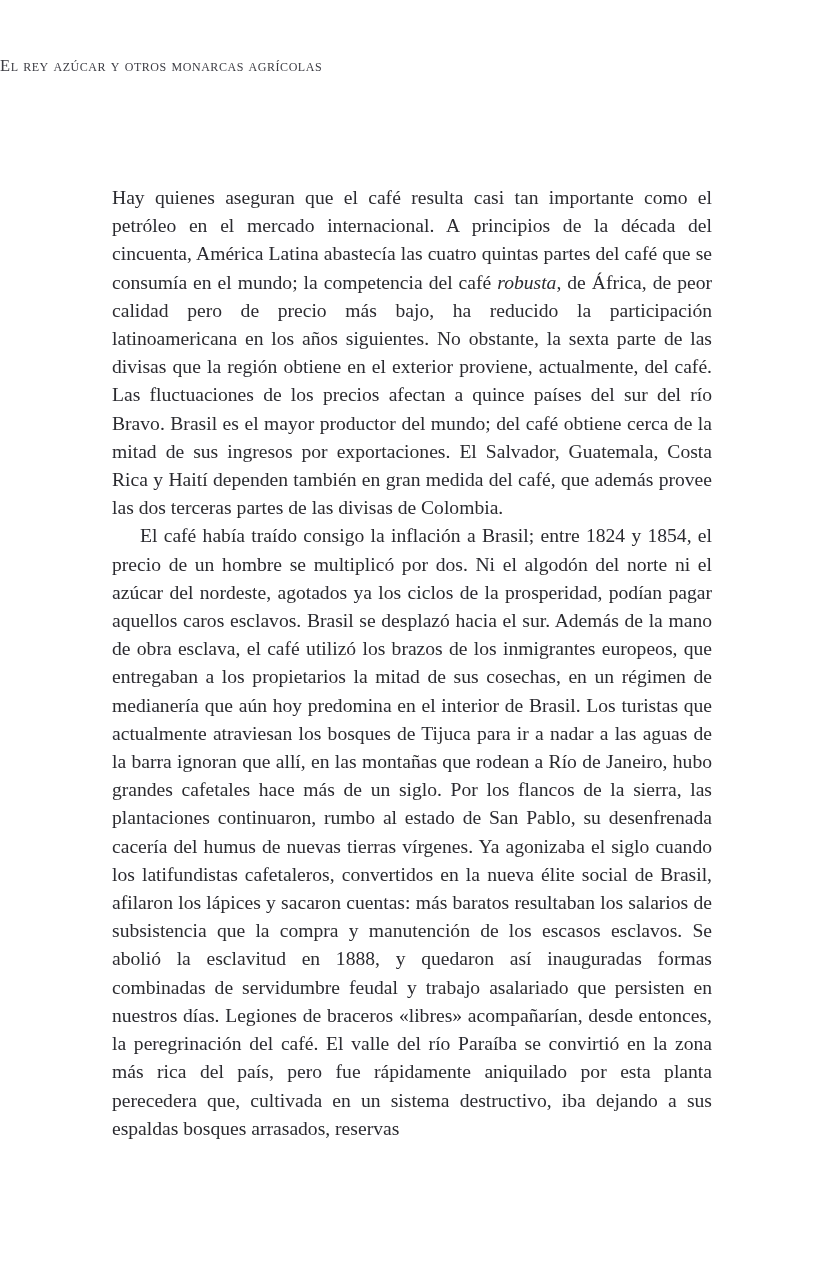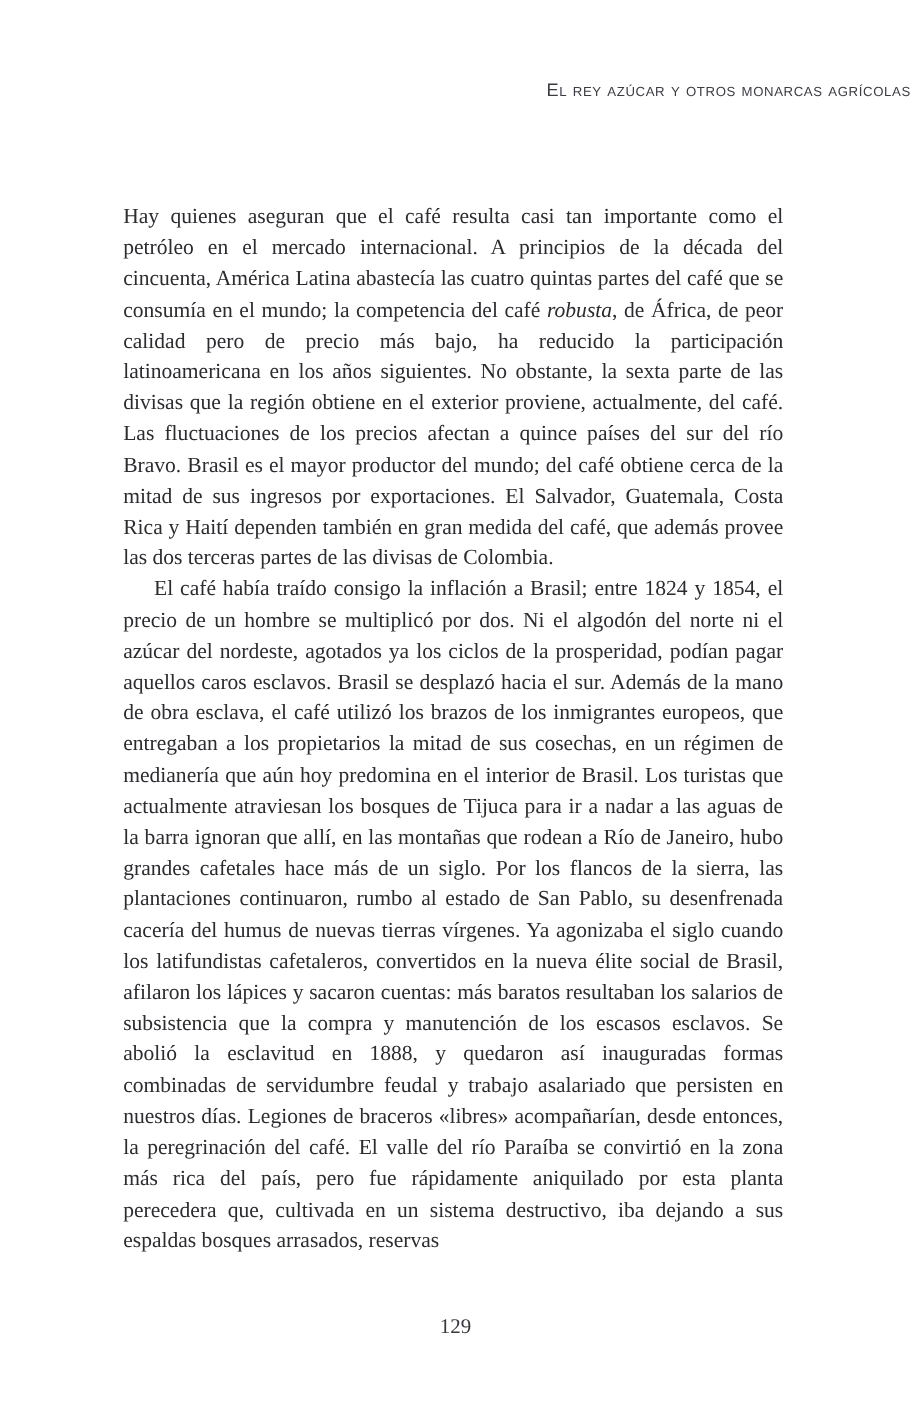--- a/index.html
+++ b/index.html
@@ -19,23 +19,23 @@
     font-family: "Liberation Serif", "DejaVu Serif", serif;
     color: #2b2b30;
     -webkit-font-smoothing: antialiased;
   }
 
   
   .running-head {
     position: absolute;
     left: 0;
     right: 0;
-    top: 73px;
-    text-align: right;
-    font-family: Liberation Sans, sans-serif;
+    top: 56px;
+    text-align: left;
+    font-family: Liberation Serif, serif;
     font-variant: small-caps;
     font-size: 16.5px;
     letter-spacing: 0.55px;
     color: #3b3b42;
     line-height: 1.2;
     white-space: nowrap;
   }
 
   
   .section-heading {
@@ -100,15 +100,14 @@
 
 
   <div class="textblock">
 
     <p class="para"><span>Hay quienes aseguran que el café resulta casi tan importante como el petróleo en el mercado internacional. A principios de la década del cincuenta, América Latina abastecía las cuatro quintas partes del café que se consumía en el mundo; la competencia del café </span><i>robusta</i><span>, de África, de peor calidad pero de precio más bajo, ha reducido la participación latinoamericana en los años siguientes. No obstante, la sexta parte de las divisas que la región obtiene en el exterior proviene, actualmente, del café. Las fluctuaciones de los precios afectan a quince países del sur del río Bravo. Brasil es el mayor productor del mundo; del café obtiene cerca de la mitad de sus ingresos por exportaciones. El Salvador, Guatemala, Costa Rica y Haití dependen también en gran medida del café, que además provee las dos terceras partes de las divisas de Colombia.</span></p>
 
     <p class="para">El café había traído consigo la inflación a Brasil; entre 1824 y 1854, el precio de un hombre se multiplicó por dos. Ni el algodón del norte ni el azúcar del nordeste, agotados ya los ciclos de la prosperidad, podían pagar aquellos caros esclavos. Brasil se desplazó hacia el sur. Además de la mano de obra esclava, el café utilizó los brazos de los inmigrantes europeos, que entregaban a los propietarios la mitad de sus cosechas, en un régimen de medianería que aún hoy predomina en el interior de Brasil. Los turistas que actualmente atraviesan los bosques de Tijuca para ir a nadar a las aguas de la barra ignoran que allí, en las montañas que rodean a Río de Janeiro, hubo grandes cafetales hace más de un siglo. Por los flancos de la sierra, las plantaciones continuaron, rumbo al estado de San Pablo, su desenfrenada cacería del humus de nuevas tierras vírgenes. Ya agonizaba el siglo cuando los latifundistas cafetaleros, convertidos en la nueva élite social de Brasil, afilaron los lápices y sacaron cuentas: más baratos resultaban los salarios de subsistencia que la compra y manutención de los escasos esclavos. Se abolió la esclavitud en 1888, y quedaron así inauguradas formas combinadas de servidumbre feudal y trabajo asalariado que persisten en nuestros días. Legiones de braceros «libres» acompañarían, desde entonces, la peregrinación del café. El valle del río Paraíba se convirtió en la zona más rica del país, pero fue rápidamente aniquilado por esta planta perecedera que, cultivada en un sistema destructivo, iba dejando a sus espaldas bosques arrasados, reservas</p>
 
   </div>
 
-  <div class="folio">129</div>
 
 </div>
 
 </body></html>

